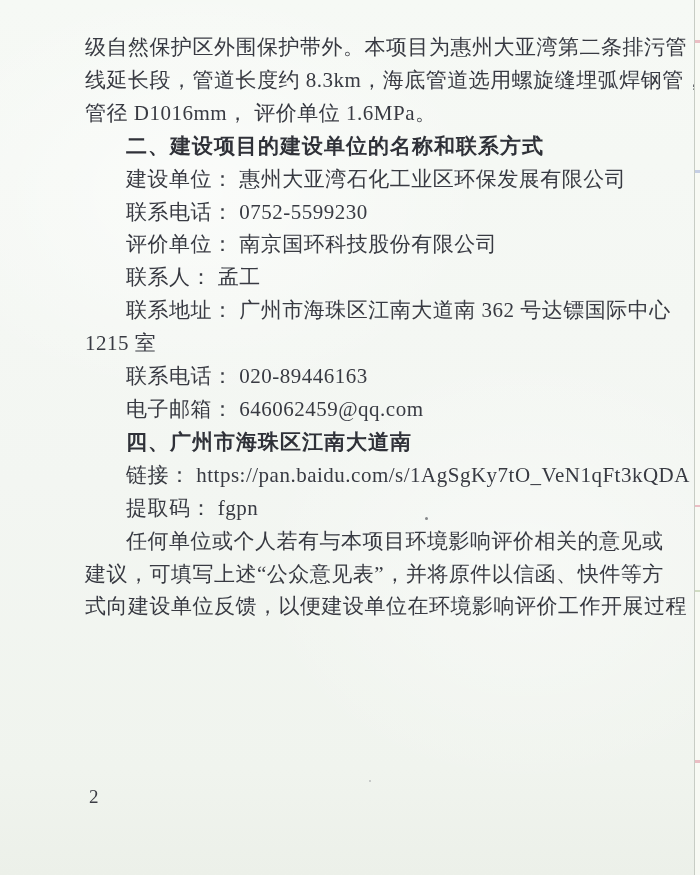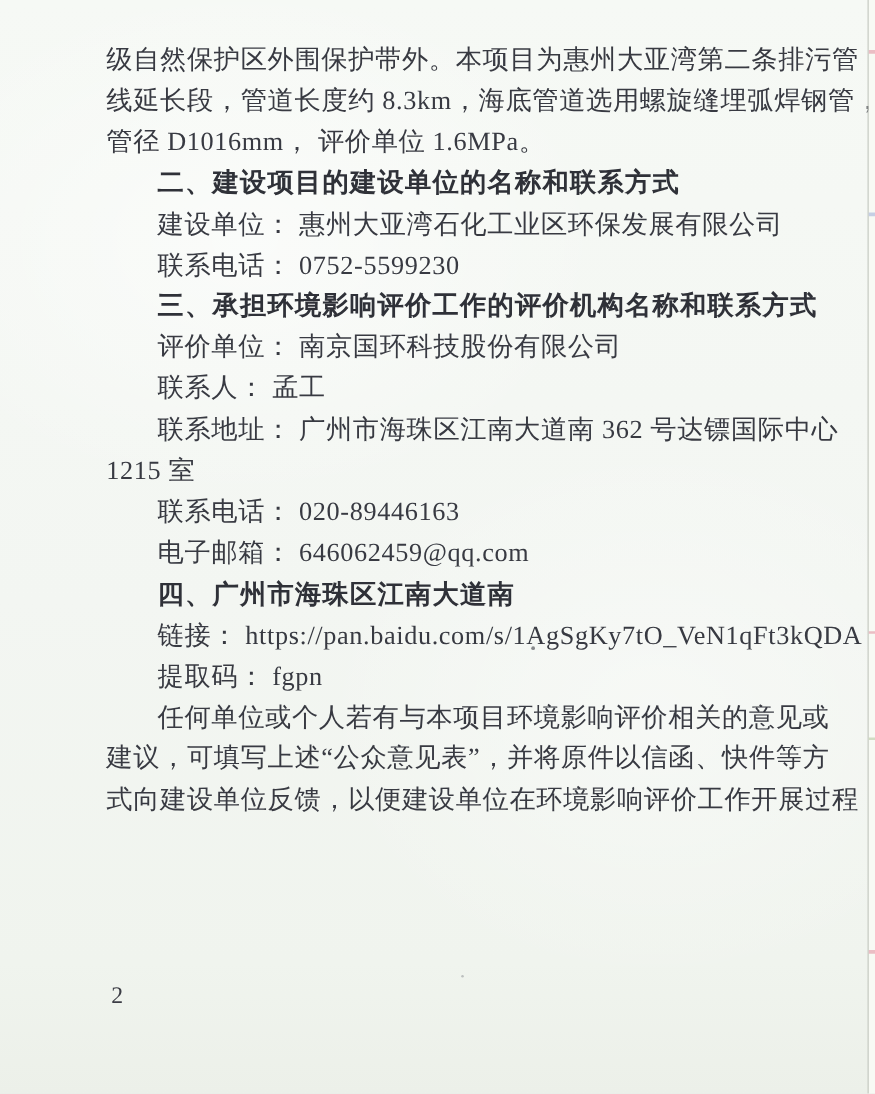--- a/index.html
+++ b/index.html
@@ -27,21 +27,21 @@
   }
   .line {
     font-family: "Liberation Serif", "DejaVu Serif", serif;
     font-size: 21px;
     line-height: 32.9px;
     color: #383a42;
     white-space: pre;
     letter-spacing: 0.5px;
   }
   .line.heading {
-    font-family: Liberation Serif, serif;
+    font-family: Liberation Sans, sans-serif;
     font-weight: 700;
     color: #2f3138;
     letter-spacing: 1px;
   }
   .line.indent {
     padding-left: 41px;
   }
   .page-number {
     position: absolute;
     left: 89px;
@@ -102,21 +102,20 @@
 
 <div class="page">
 
   <div class="doc-body">
       <div class="line body">级自然保护区外围保护带外。本项目为惠州大亚湾第二条排污管</div>
       <div class="line body">线延长段，管道长度约 8.3km，海底管道选用螺旋缝埋弧焊钢管，</div>
       <div class="line body">管径 D1016mm， 评价单位 1.6MPa。</div>
       <div class="line heading indent">二、建设项目的建设单位的名称和联系方式</div>
       <div class="line body indent">建设单位： 惠州大亚湾石化工业区环保发展有限公司</div>
       <div class="line body indent">联系电话： 0752-5599230</div>
-      <div class="line heading indent">三、承担环境影响评价工作的评价机构名称和联系方式</div>
       <div class="line body indent">评价单位： 南京国环科技股份有限公司</div>
       <div class="line body indent">联系人： 孟工</div>
       <div class="line body indent">联系地址： 广州市海珠区江南大道南 362 号达镖国际中心</div>
       <div class="line body">1215 室</div>
       <div class="line body indent">联系电话： 020-89446163</div>
       <div class="line body indent">电子邮箱： 646062459@qq.com</div>
       <div class="line heading indent">四、广州市海珠区江南大道南</div>
       <div class="line body indent">链接： https://pan.baidu.com/s/1AgSgKy7tO_VeN1qFt3kQDA</div>
       <div class="line body indent">提取码： fgpn</div>
       <div class="line body indent">任何单位或个人若有与本项目环境影响评价相关的意见或</div>

